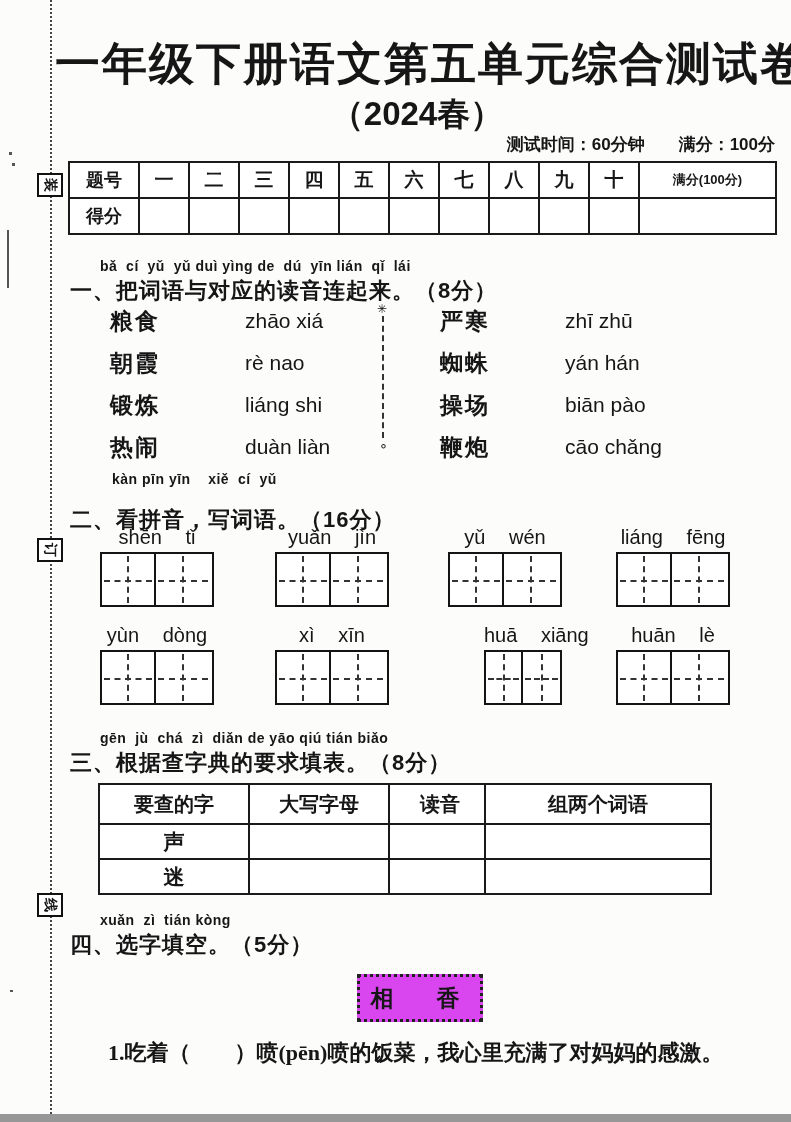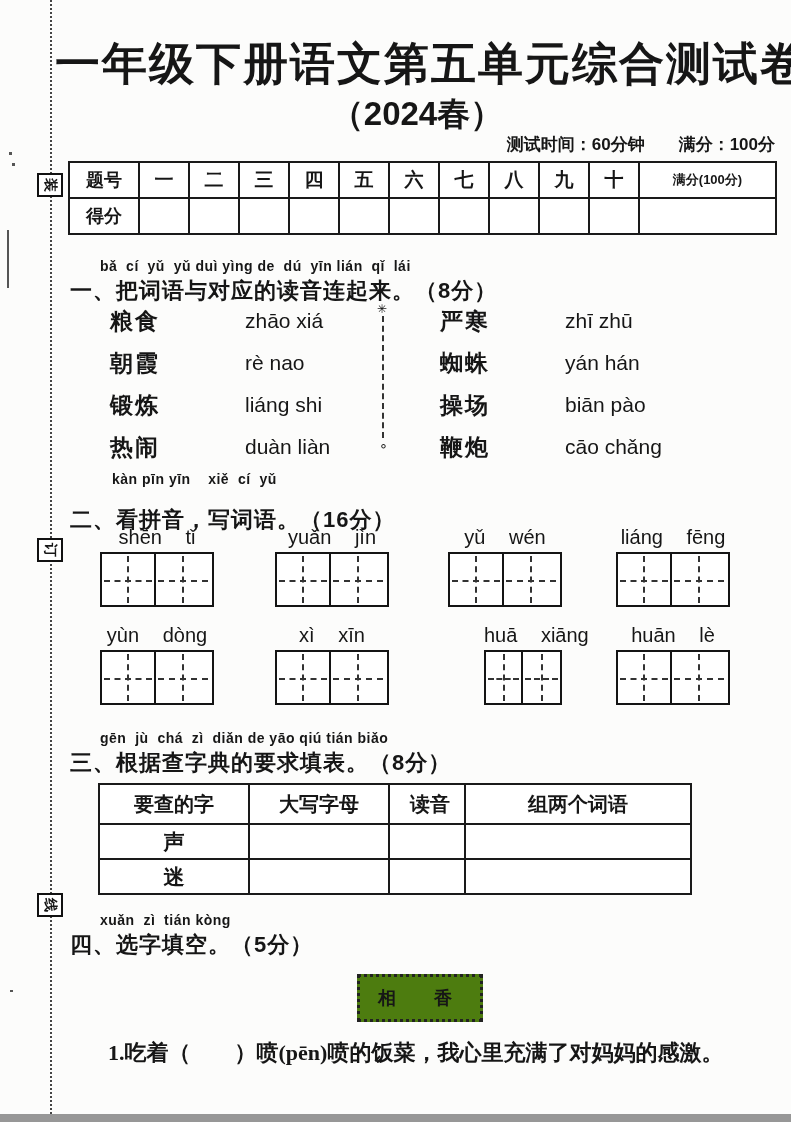--- a/index.html
+++ b/index.html
@@ -66,22 +66,22 @@
   .dict-table { position:absolute; left:98px; top:783px; border-collapse:collapse;
     table-layout:fixed; }
   .dict-table td { border:2px solid #1a1a1a; text-align:center;
     vertical-align:middle; background:#fff; }
   .dict-table .hd { font-weight:bold; font-size:20px; height:40px; }
   .dict-table .zi { font-family:"Liberation Serif", serif; font-size:21px;
     font-weight:600; height:35px; }
   
   .choice-box { position:absolute; left:357px; top:974px; width:126px; height:48px;
     border:3px dotted #222; display:flex; align-items:center; justify-content:center;
-    font-family:"Liberation Serif", serif; font-size:18px; font-weight:600;
-    letter-spacing:10px; white-space:pre; background:#4d7c0f; }
+    font-family:"Liberation Serif", serif; font-size:23px; font-weight:600;
+    letter-spacing:10px; white-space:pre; background:#d946ef; }
   .sentence { position:absolute; left:108px; top:1038px; font-size:22px;
     font-family:"Liberation Serif", serif; font-weight:600; white-space:nowrap; }
 </style>
 </head>
 <body>
 
 <div class="page">
 
   <div class="binding-line"></div>
   <div class="bind-box" style="top:173px;">
@@ -265,21 +265,21 @@
   </div>
 
   <div class="sec-pinyin" style="left:100px; top:730px;">gēn  jù  chá  zì  diǎn de yāo qiú tián biǎo</div>
   <div class="sec-heading" style="left:70px; top:748px;">三、根据查字典的要求填表。（8分）</div>
 
   <table class="dict-table">
     <tbody>
         <tr>
       <td class="hd" style="width:150px;">要查的字</td>
       <td class="hd" style="width:140px;margin-top:36px;">大写字母</td>
-      <td class="hd" style="width:76px;padding-left:6px;">读音</td>
+      <td class="hd" style="width:96px;padding-left:6px;">读音</td>
       <td class="hd" style="width:226px;">组两个词语</td>
     </tr>
     <tr>
       <td class="zi">声</td>
       <td class="zi"></td>
       <td class="zi"></td>
       <td class="zi"></td>
     </tr>
     <tr>
       <td class="zi">迷</td>

